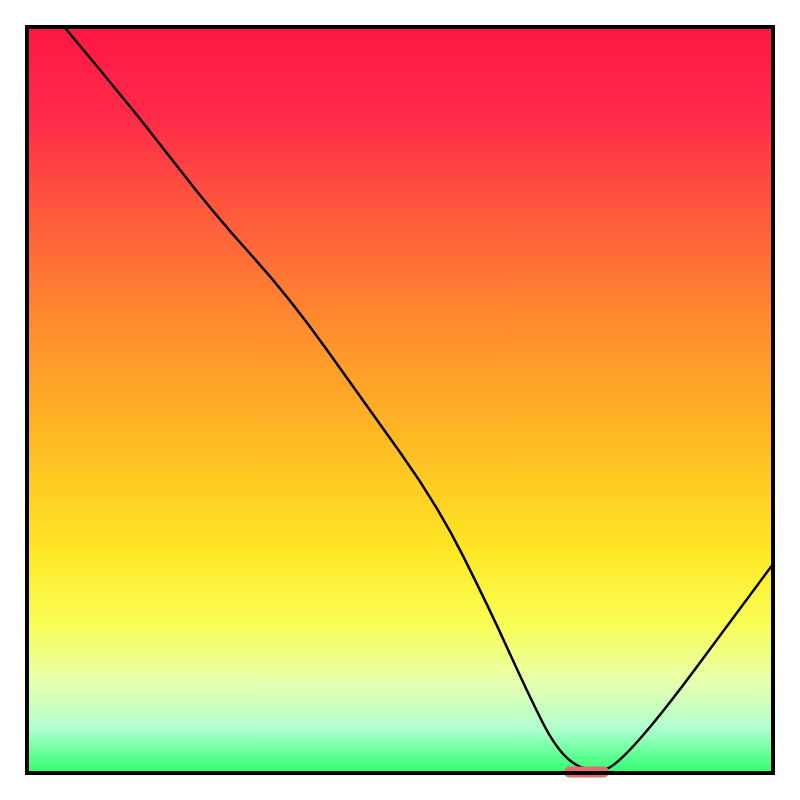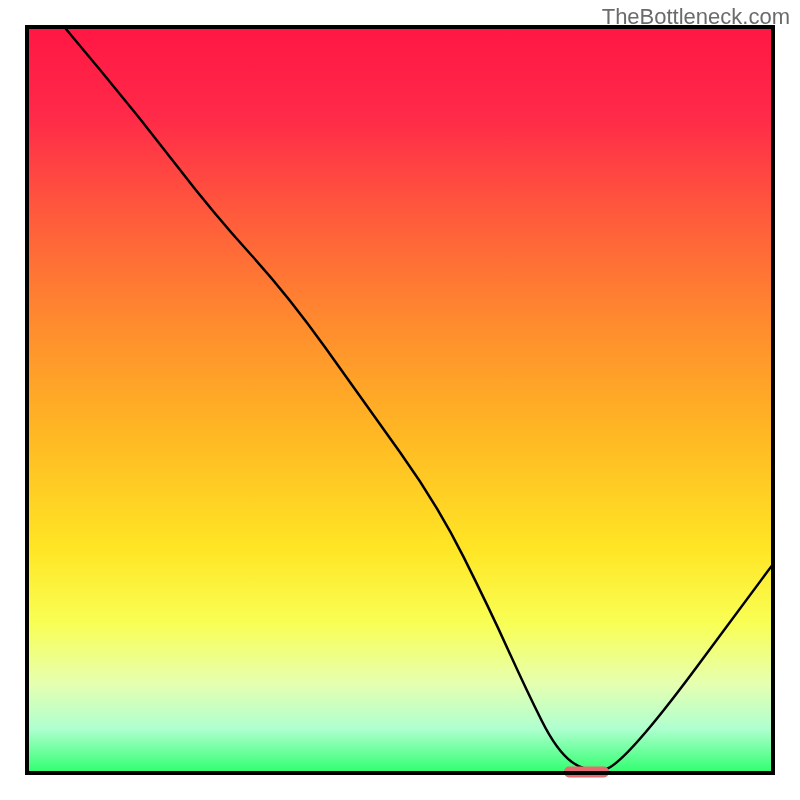--- a/index.html
+++ b/index.html
@@ -25,21 +25,20 @@
     z-index: 10;
   }
   svg {
     display: block;
   }
 </style>
 </head>
 <body>
 
 <div class="chart-container">
-  <div class="watermark">TheBottleneck.com</div>
   <svg id="chart-svg" width="800" height="800">
     <defs>
       <linearGradient id="bg-grad" x1="0" y1="0" x2="0" y2="1">
           <stop offset="0%" stop-color="#ff1744"></stop>
           <stop offset="12%" stop-color="#ff2a49"></stop>
           <stop offset="25%" stop-color="#ff5a3c"></stop>
           <stop offset="40%" stop-color="#ff8c2e"></stop>
           <stop offset="55%" stop-color="#ffb923"></stop>
           <stop offset="70%" stop-color="#ffe625"></stop>
           <stop offset="80%" stop-color="#f9ff55"></stop>

